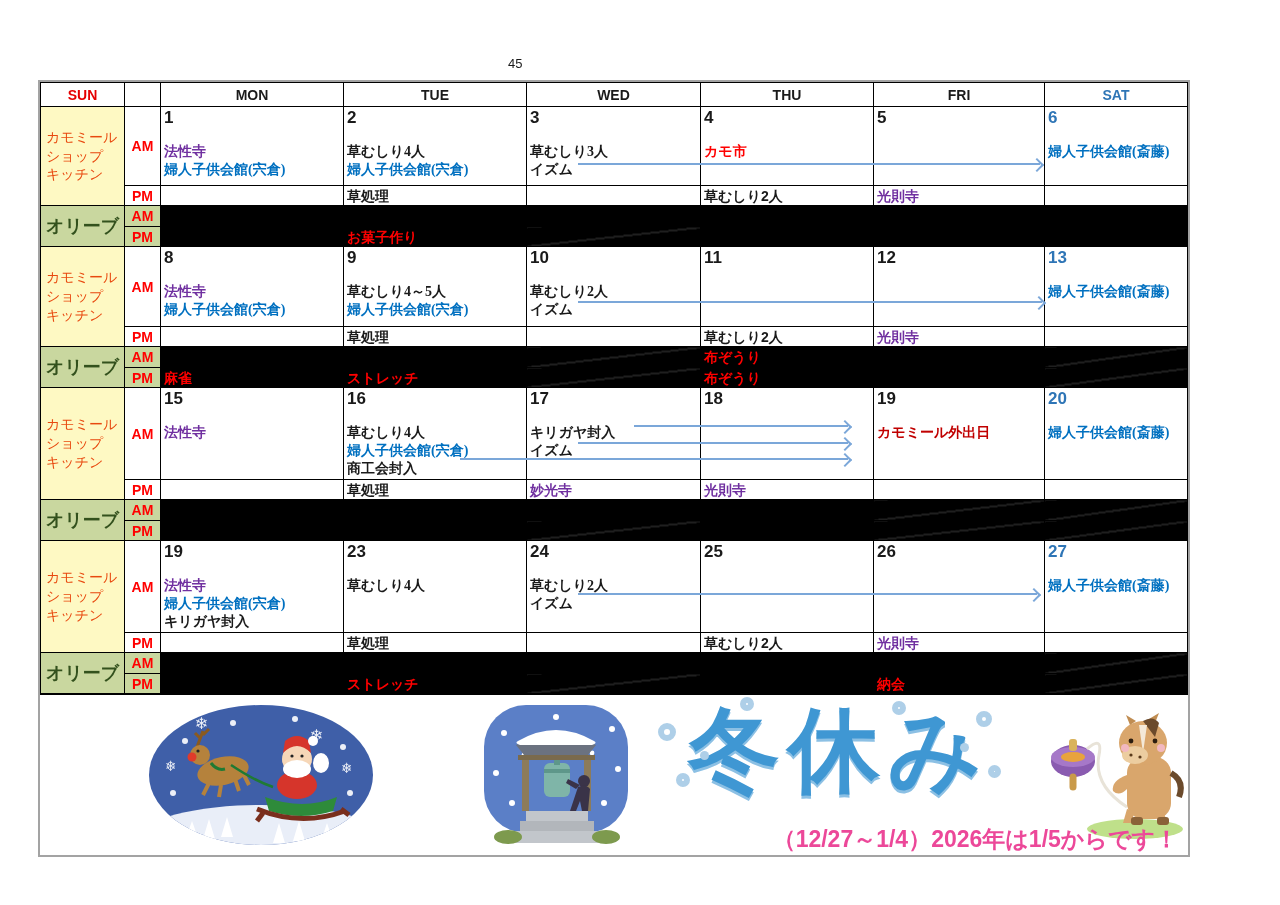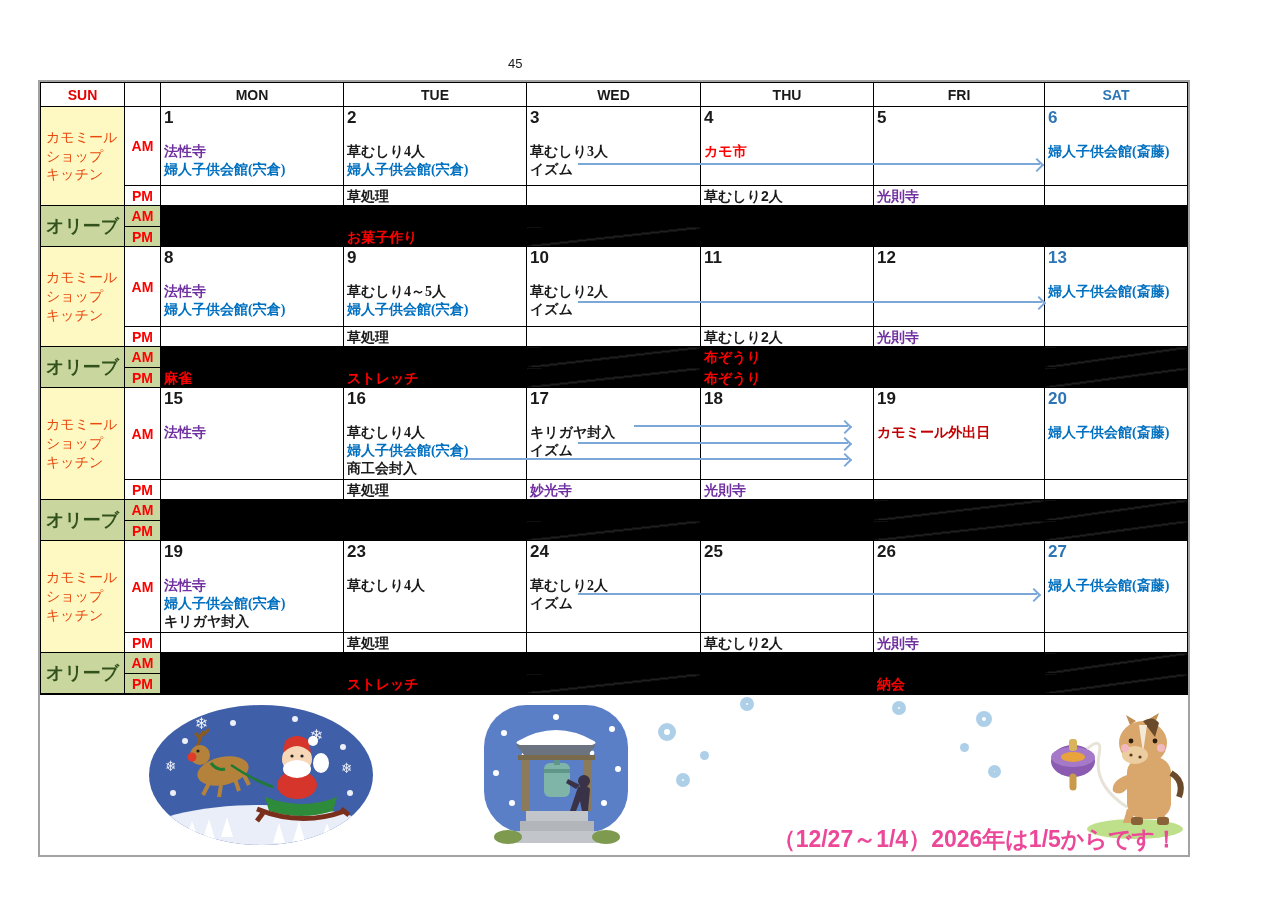--- a/index.html
+++ b/index.html
@@ -522,20 +522,21 @@
             <path d="M104 86 L94 80 l2 -4 l12 6 Z"></path>
           </g>
           <rect x="54" y="108" width="62" height="10" fill="#c2c6cb"></rect>
           <rect x="48" y="118" width="74" height="10" fill="#b2b6bb"></rect>
           <rect x="42" y="128" width="86" height="12" fill="#c2c6cb"></rect>
           <ellipse cx="36" cy="134" rx="14" ry="7" fill="#7d9a4e"></ellipse>
           <ellipse cx="134" cy="134" rx="14" ry="7" fill="#7d9a4e"></ellipse>
         </svg>
       </div>
 
+      <div class="winter-title">冬休み</div>
       <div class="ring" style="left:618px; top:28px; width:18px; height:18px;"></div>
       <div class="ring" style="left:636px; top:78px; width:14px; height:14px;"></div>
       <div class="ring" style="left:700px; top:2px;  width:14px; height:14px;"></div>
       <div class="ring" style="left:852px; top:6px;  width:14px; height:14px;"></div>
       <div class="ring" style="left:936px; top:16px; width:16px; height:16px;"></div>
       <div class="ring" style="left:948px; top:70px; width:13px; height:13px;"></div>
       <div class="dot" style="left:660px; top:56px; width:9px; height:9px;"></div>
       <div class="dot" style="left:920px; top:48px; width:9px; height:9px;"></div>
 
       <div class="horse-box">

